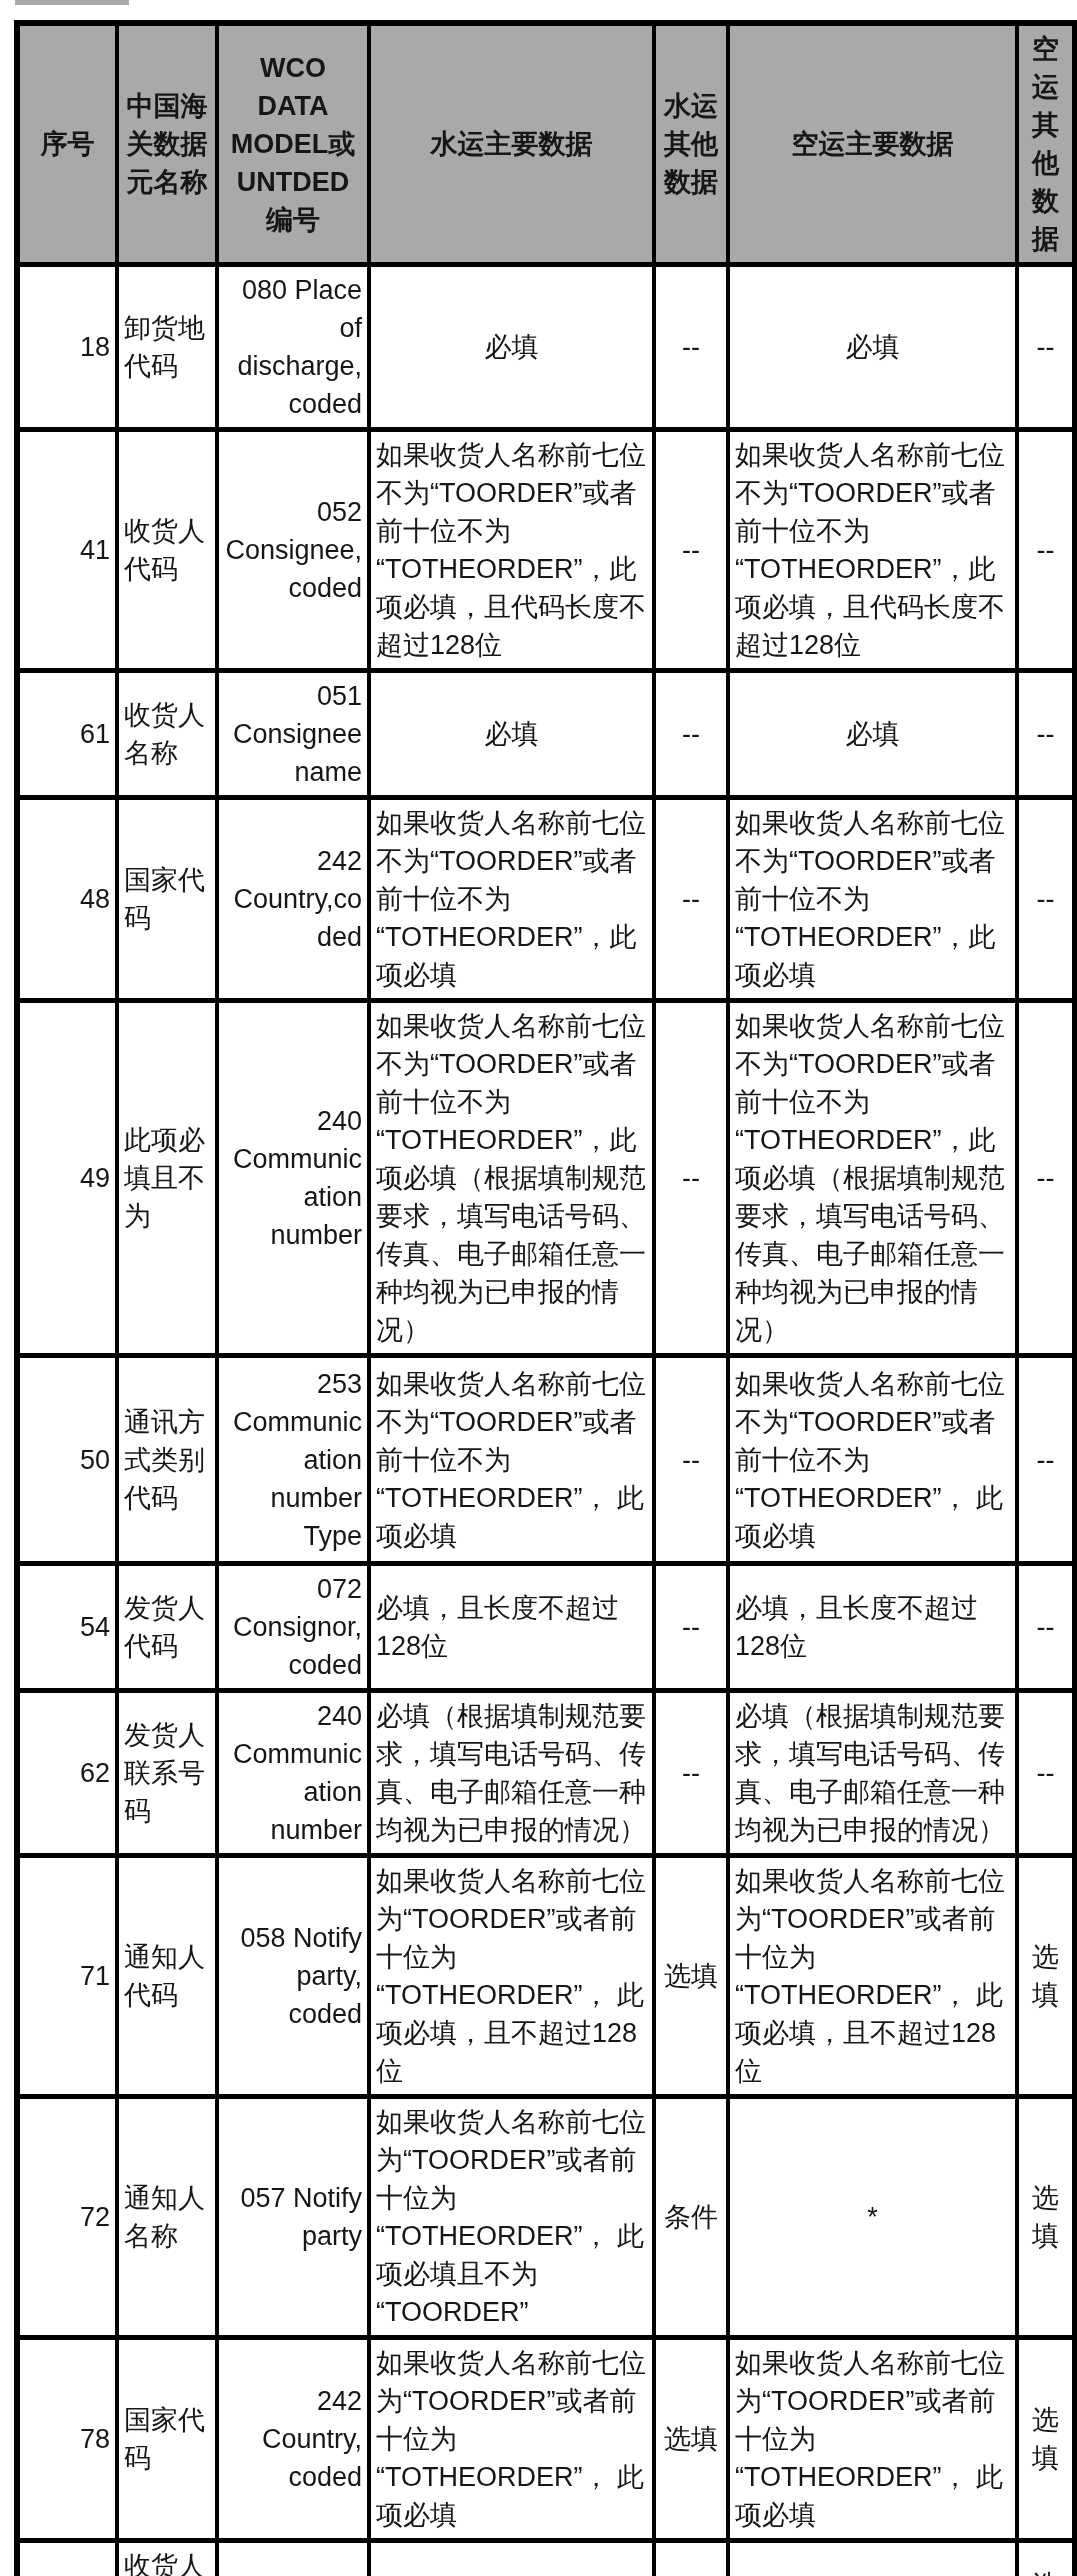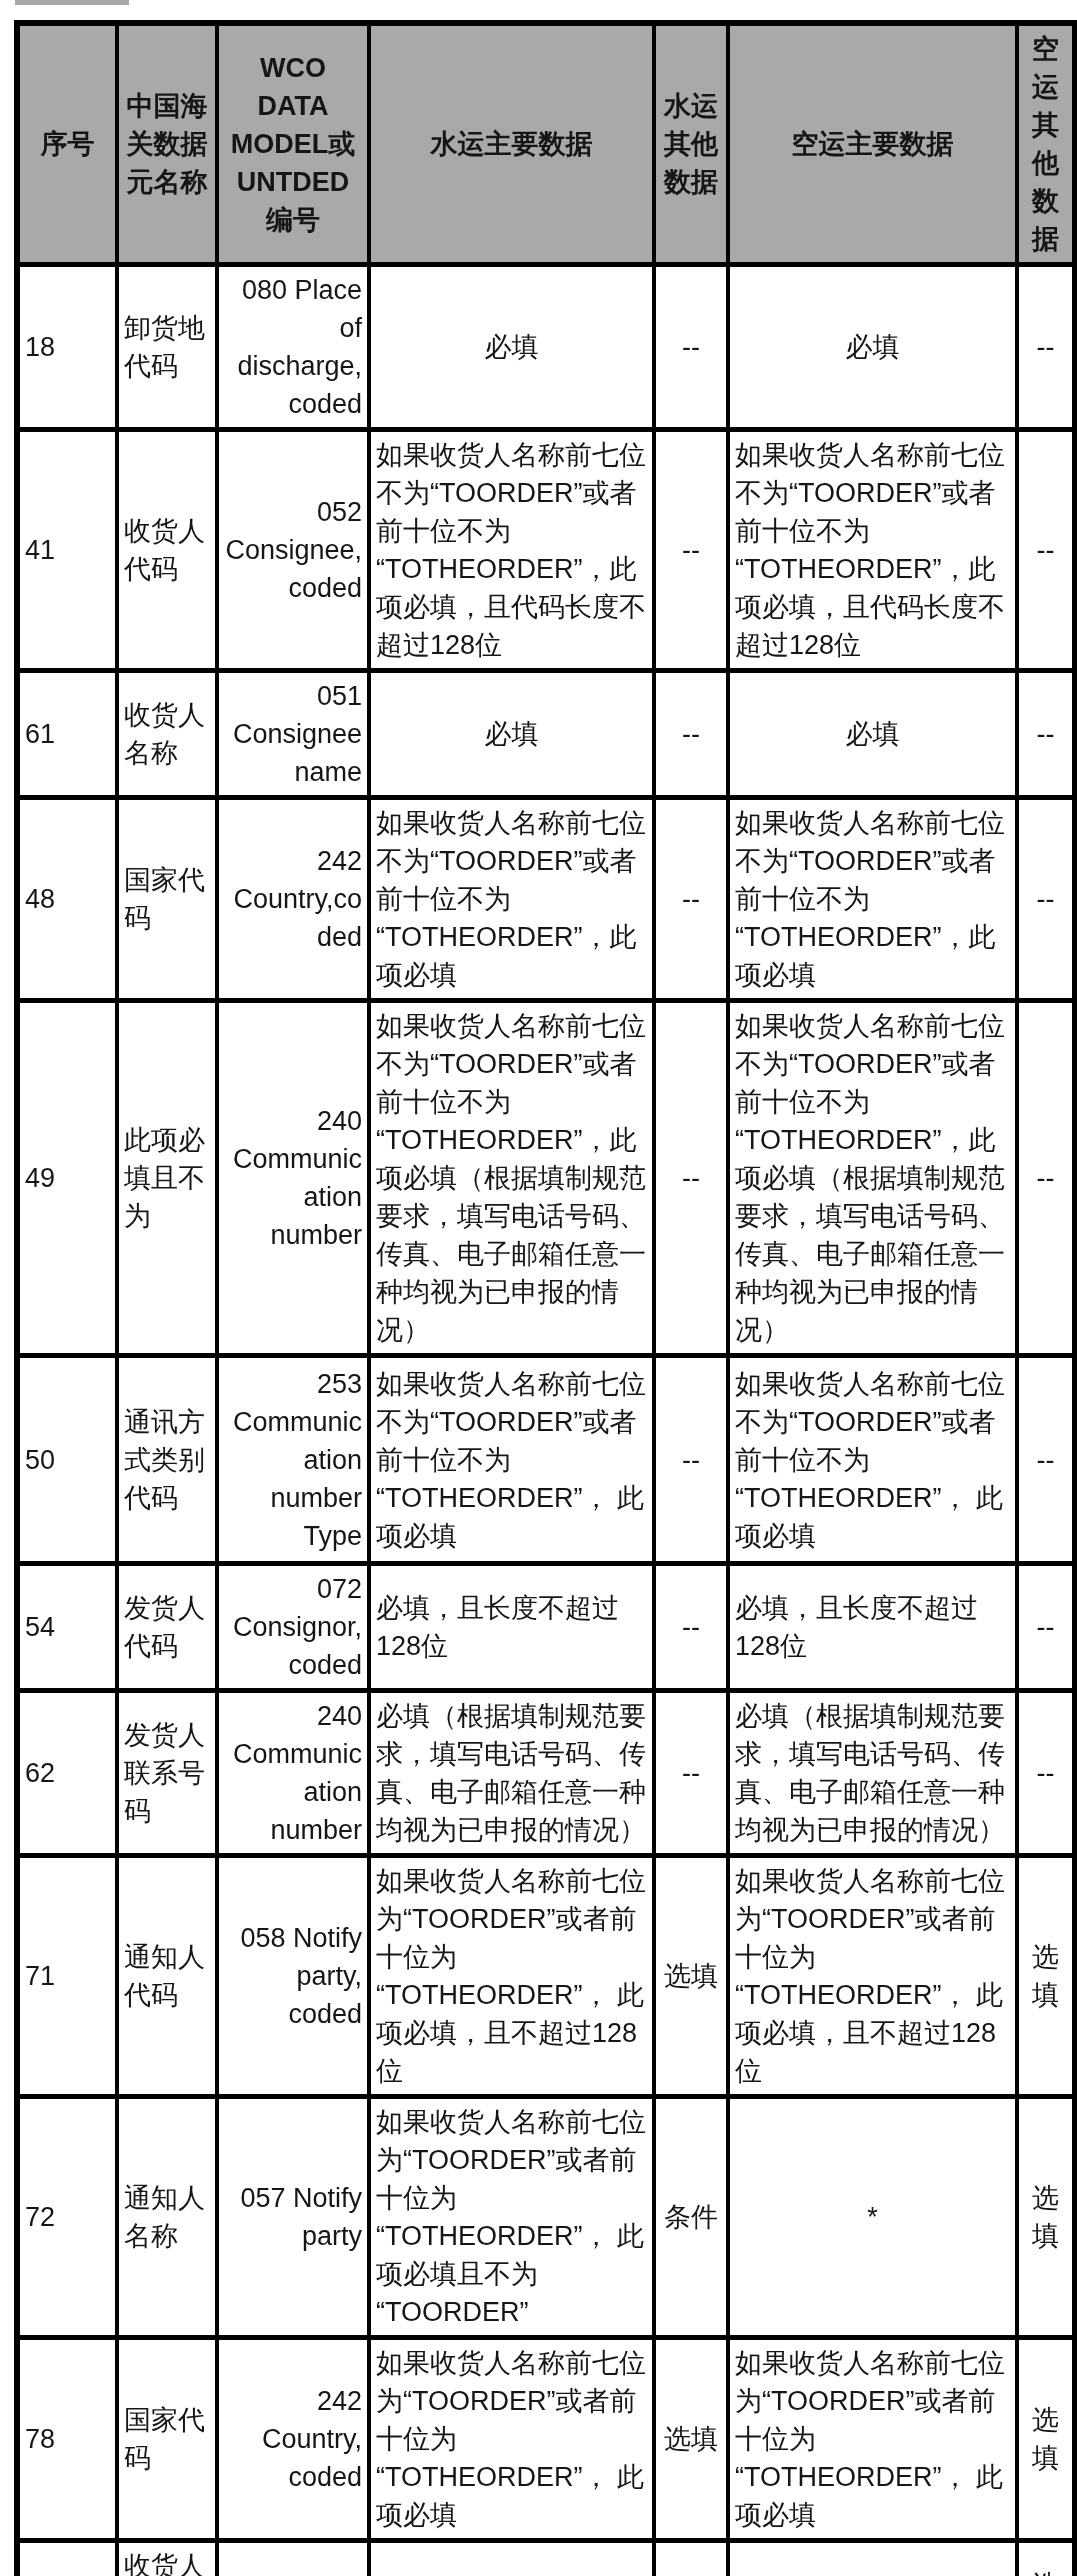--- a/index.html
+++ b/index.html
@@ -54,21 +54,21 @@
 
   
   col.c-seq        { width: 100px; }
   col.c-name       { width: 100px; }
   col.c-code       { width: 152px; }
   col.c-watermain  { width: 285px; }
   col.c-waterother { width: 74px;  }
   col.c-airmain    { width: 289px; }
   col.c-airother   { width: 58px;  }
 
-  td.seq        { text-align: left; }
+  td.seq        { text-align: right; }
   td.name       { text-align: left; }
   td.code       { text-align: right; }
   td.main       { text-align: left; }
   td.other      { text-align: center; }
   td.main.center{ text-align: center; }
 
   
   tbody tr:nth-child(1)  { height: 132px; }
   tbody tr:nth-child(2)  { height: 217px; }
   tbody tr:nth-child(3)  { height: 98px;  }

